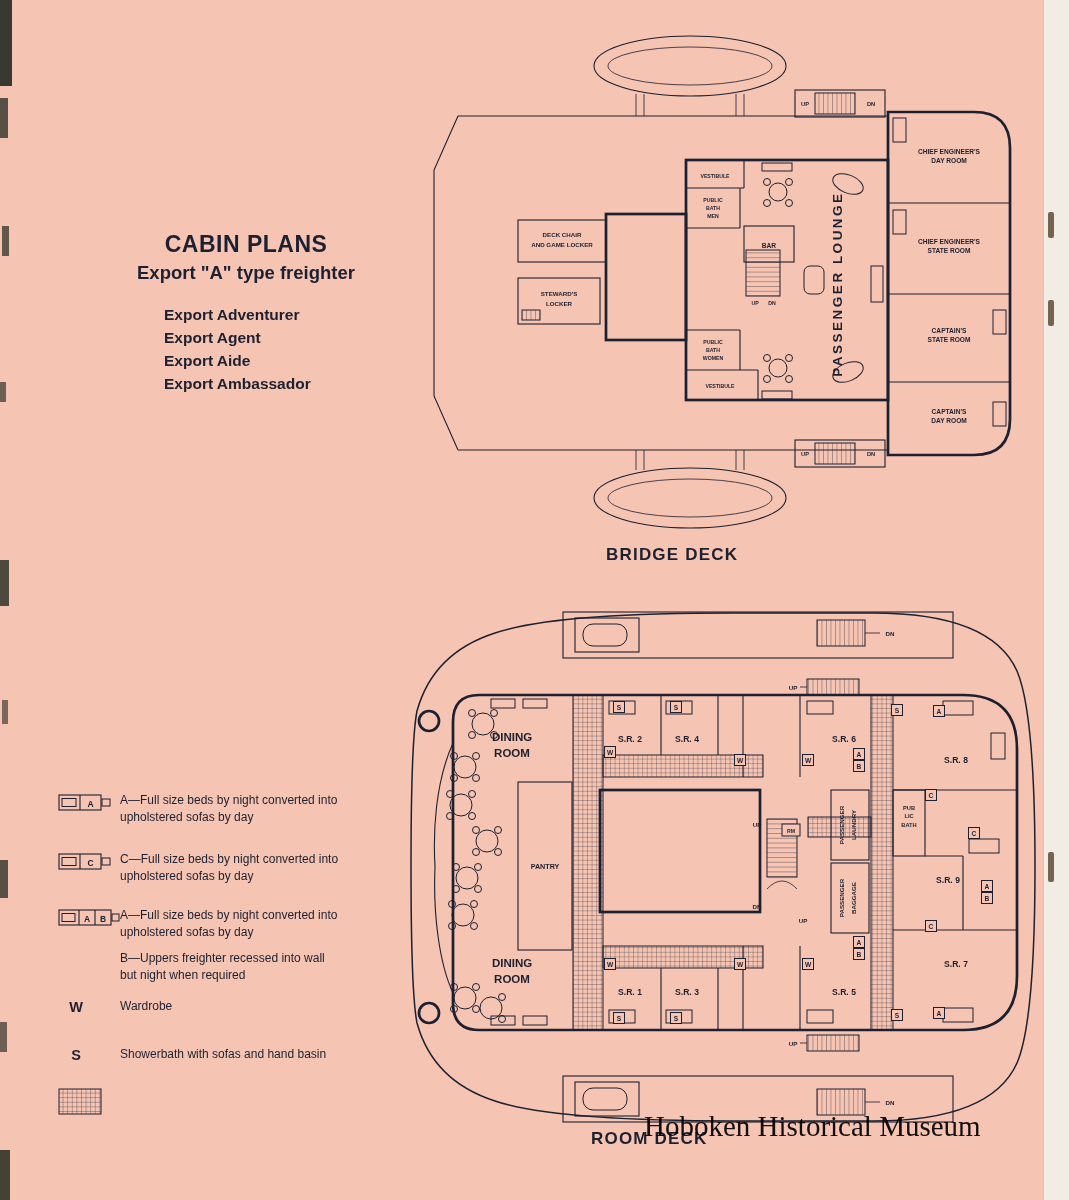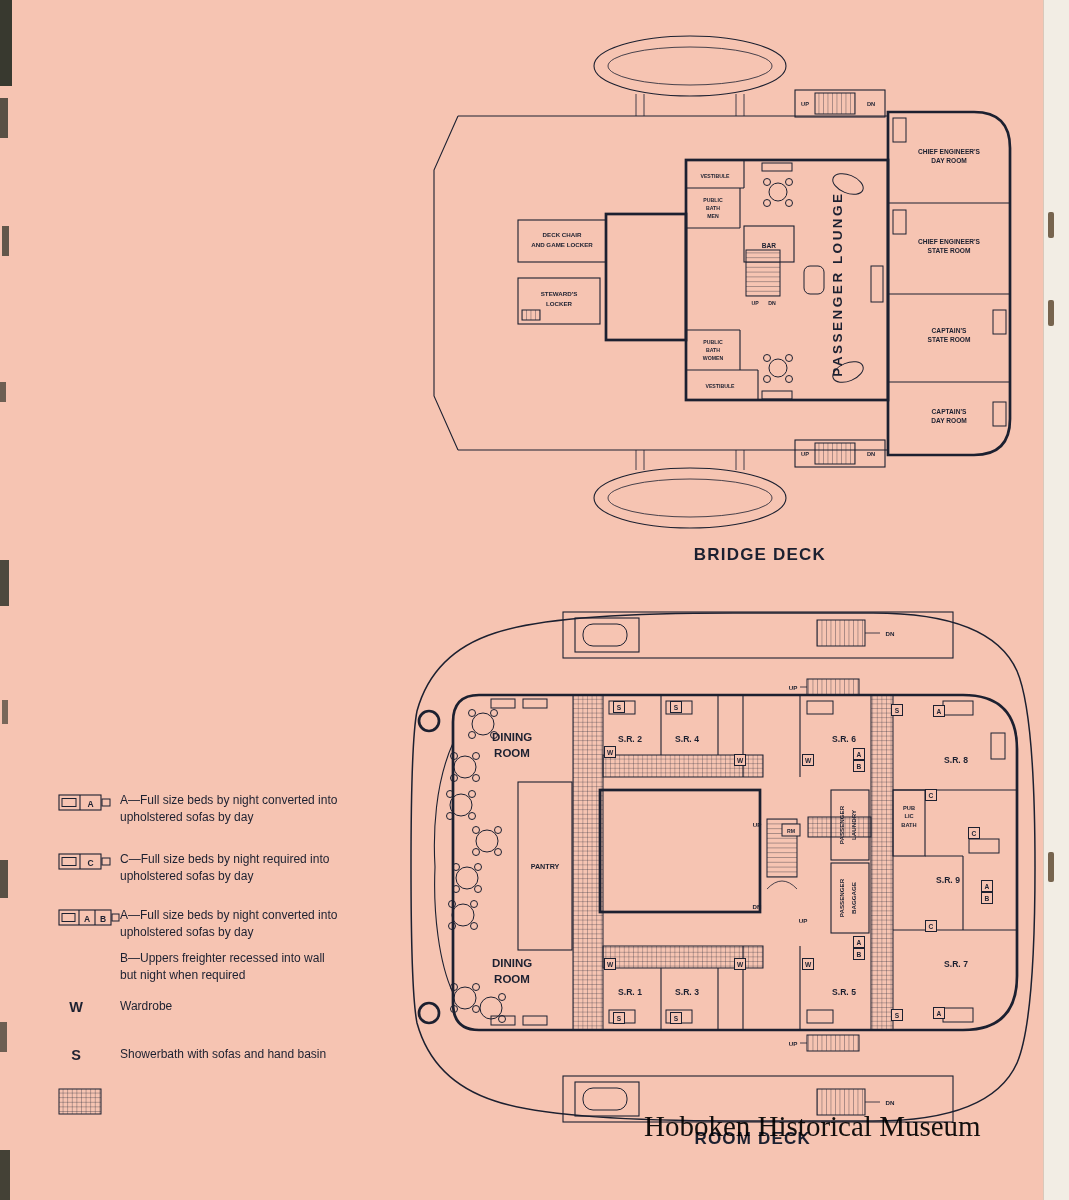--- a/index.html
+++ b/index.html
@@ -19,21 +19,21 @@
   .staple { position:absolute; background:#77644e; border-radius:2px; }
 
   
   .title-block { position:absolute; left:112px; top:231px; width:268px; text-align:center; }
   .title-block .t1 { font-size:23px; font-weight:bold; letter-spacing:.5px; }
   .title-block .t2 { font-size:18.5px; font-weight:bold; margin-top:4px; }
   .ship-list { margin:19px 0 0 52px; text-align:left; }
   .ship-list div { font-size:15.5px; font-weight:bold; line-height:23px; }
 
   .caption { position:absolute; font-size:17px; font-weight:bold; letter-spacing:1.2px;
-    text-align:right; width:220px; }
+    text-align:left; width:220px; }
   .bridge-caption { left:606px; top:545px; }
   .boat-caption  { left:591px; top:1129px; }
 
   .watermark { position:absolute; left:644px; top:1110px;
     font-family:"Liberation Serif", serif; font-size:29px; color:#000000; opacity:.92; }
 
   
   svg.plan { position:absolute; overflow:visible; }
   .bridge-svg { left:418px; top:22px; }
   .boat-svg   { left:403px; top:593px; }
@@ -77,20 +77,30 @@
     <div class="edge-mark" style="left:0;top:860px;width:8px;height:38px;opacity:.75"></div>
     <div class="edge-mark" style="left:0;top:1022px;width:7px;height:30px;opacity:.65"></div>
     <div class="edge-mark" style="left:0;top:1150px;width:10px;height:50px;opacity:.85"></div>
   </div>
   <div class="right-strip">
     <div class="staple" style="left:4px;top:212px;width:6px;height:26px"></div>
     <div class="staple" style="left:4px;top:300px;width:6px;height:26px"></div>
     <div class="staple" style="left:4px;top:852px;width:6px;height:30px"></div>
   </div>
 
+  <div class="title-block">
+    <div class="t1">CABIN PLANS</div>
+    <div class="t2">Export "A" type freighter</div>
+    <div class="ship-list">
+      <div>Export Adventurer</div>
+      <div>Export Agent</div>
+      <div>Export Aide</div>
+      <div>Export Ambassador</div>
+    </div>
+  </div>
 
   <svg class="plan bridge-svg" width="618" height="520" viewBox="0 0 618 520">
     <defs>
       <pattern id="rungsBV" width="4.5" height="10" patternUnits="userSpaceOnUse">
         <path d="M0 0 V10" stroke="#1c2030" stroke-width=".7"></path>
       </pattern>
       <pattern id="rungsBH" width="10" height="4.8" patternUnits="userSpaceOnUse">
         <path d="M0 0 H10" stroke="#1c2030" stroke-width=".7"></path>
       </pattern>
     </defs>
@@ -459,21 +469,21 @@
       <div class="legend-sym">
         <svg width="54" height="20" viewBox="0 0 54 20">
           <rect class="ln" x="1" y="2" width="42" height="15"></rect>
           <path class="ln" d="M22,2 V17"></path>
           <rect class="furn" x="4" y="5.5" width="14" height="8"></rect>
           <text x="32.5" y="13.5" text-anchor="middle" style="font-size:8.5px;font-weight:700;fill:#1c2030">C</text>
           <rect class="furn" x="44" y="6" width="8" height="7"></rect>
         </svg>
       </div>
       <div class="legend-text">
-        <div>C—Full size beds by night required into</div>
+        <div>C—Full size beds by night converted into</div>
         <div>upholstered sofas by day</div>
       </div>
     </div>
 
     <div class="legend-row" style="top:121px">
       <div class="legend-sym">
         <svg width="62" height="20" viewBox="0 0 62 20">
           <rect class="ln" x="1" y="2" width="52" height="15"></rect>
           <path class="ln" d="M21,2 V17 M37,2 V17"></path>
           <rect class="furn" x="4" y="5.5" width="13" height="8"></rect>

